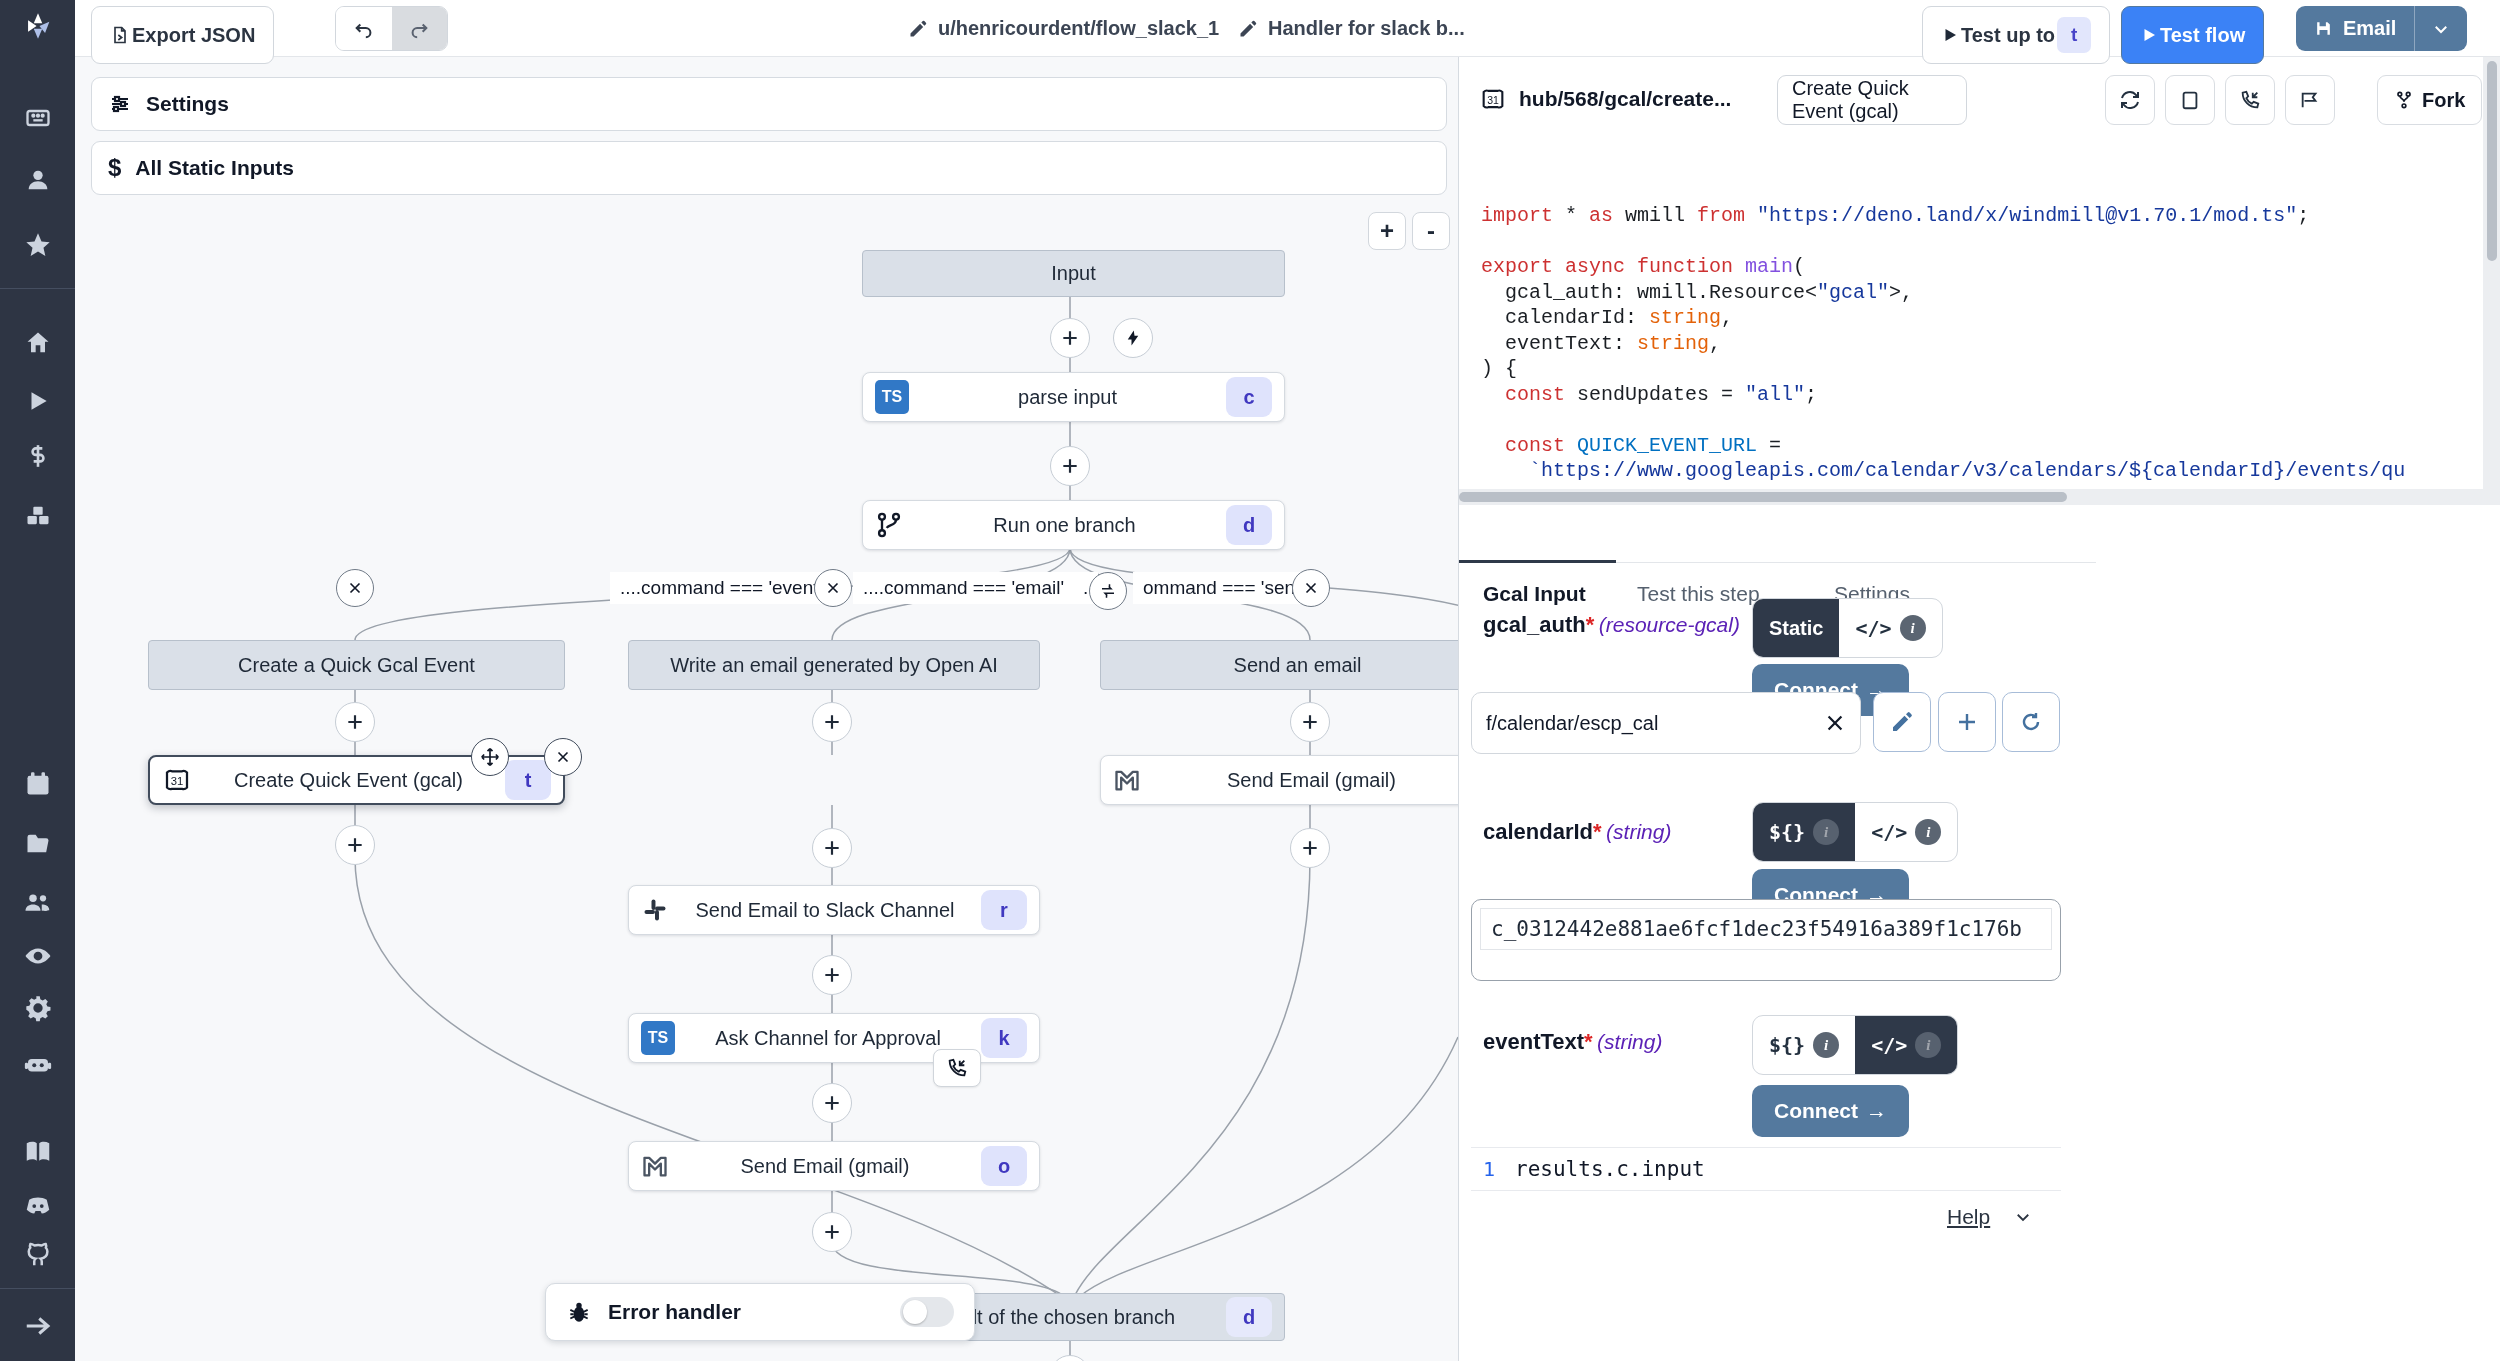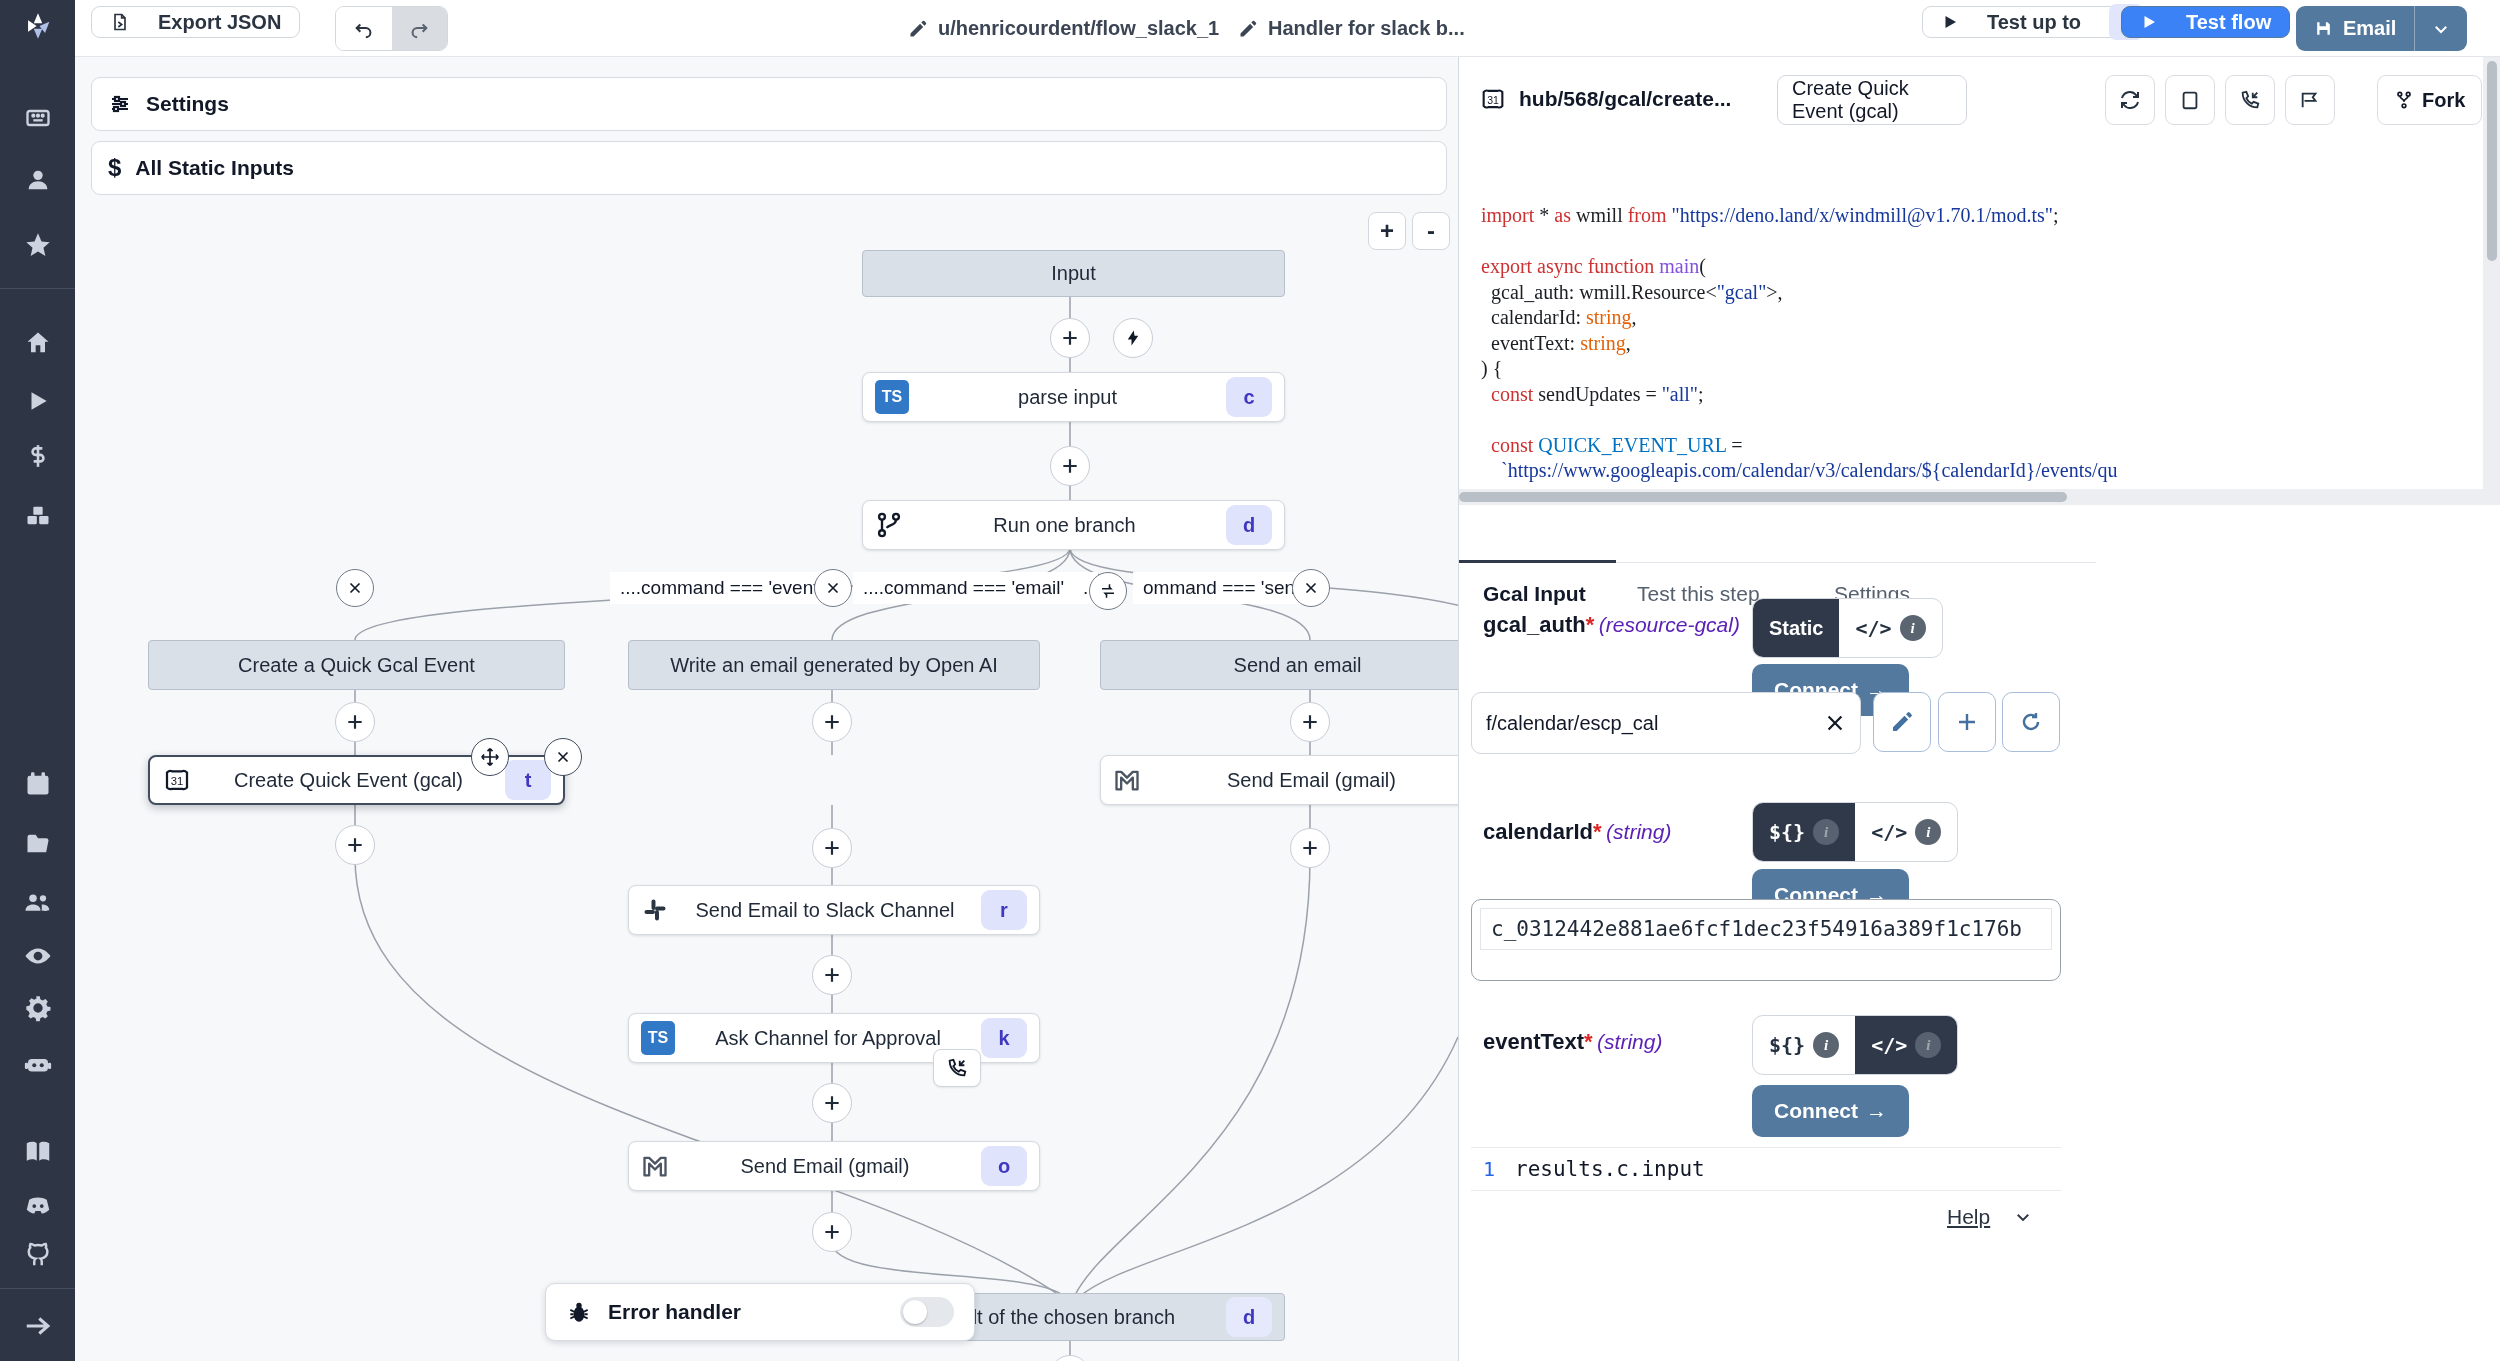--- a/index.html
+++ b/index.html
@@ -6,21 +6,21 @@
   html,body{width:2500px;height:1361px;background:#fff;font-family:"Liberation Sans",sans-serif;color:#1f2937}
   .page{position:relative;width:2500px;height:1361px;overflow:hidden}
   .abs{position:absolute}
   svg{display:block}
   
   .sidebar{left:0;top:0;width:75px;height:1361px;background:#2e3544;z-index:30}
   .sb-ic{position:absolute;left:0;width:75px;height:40px;display:flex;align-items:center;justify-content:center;color:#ccd3de;cursor:pointer}
   .sb-div{position:absolute;left:0;width:75px;height:1px;background:#454e60}
   
   .topbar{left:75px;top:0;width:2425px;height:57px;background:#fff;border-bottom:1px solid #e3e6ea;z-index:25}
-  .tb-btn{position:absolute;top:6px;height:32px;display:flex;align-items:center;gap:28px;border:1px solid #d2d7dd;border-radius:9px;background:#fff;padding:0 18px;font-size:20px;font-weight:bold;color:#2b3441;cursor:pointer}
+  .tb-btn{position:absolute;top:6px;height:58px;display:flex;align-items:center;gap:2px;border:1px solid #d2d7dd;border-radius:9px;background:#fff;padding:0 18px;font-size:20px;font-weight:bold;color:#2b3441;cursor:pointer}
   .tb-blue{background:#3b82f6;border-color:#54799e;color:#fff}
   .crumb{position:absolute;top:0;height:57px;display:flex;align-items:center;gap:10px;font-size:20px;font-weight:bold;color:#3c4554;cursor:pointer}
   .kbd{display:inline-flex;align-items:center;justify-content:center;min-width:34px;height:36px;border-radius:7px;background:#e2e6fc;color:#4743c8;font-size:19px;font-weight:bold}
   
   .canvas{left:75px;top:57px;width:1383px;height:1304px;background:#f7f8fa;overflow:hidden;z-index:1}
   .bar{position:absolute;left:16px;width:1356px;height:54px;background:#fff;border:1px solid #d6dbe1;border-radius:9px;display:flex;align-items:center;gap:14px;padding:0 16px;font-size:21px;font-weight:bold;color:#111827;cursor:pointer}
   .zoombtn{position:absolute;width:38px;height:38px;background:#fff;border:1px solid #d2d7dd;border-radius:8px;font-size:24px;font-weight:bold;display:flex;align-items:center;justify-content:center;cursor:pointer}
   .node{position:absolute;height:50px;background:#fff;border:1px solid #d5dae0;border-radius:8px;box-shadow:0 1px 3px rgba(16,24,40,.12);display:flex;align-items:center;padding:0 12px;cursor:pointer}
   .node .lbl{flex:1;text-align:center;font-size:20px;color:#1f2937}
   .hdr{position:absolute;height:50px;background:#dae0e8;border:1px solid #b7c0cb;border-radius:4px;display:flex;align-items:center;justify-content:center;font-size:20px;color:#1f2937;cursor:pointer}
@@ -32,21 +32,21 @@
   .selnode{border:2px solid #414c5c;box-shadow:0 3px 8px rgba(16,24,40,.25)}
   .chip{position:absolute;background:#fff;border:1px solid #d0d5db;border-radius:8px;display:flex;align-items:center;justify-content:center;box-shadow:0 1px 2px rgba(0,0,0,.08);z-index:7}
   .errcard{position:absolute;background:#fff;border:1px solid #d6dbe1;border-radius:10px;box-shadow:0 2px 6px rgba(16,24,40,.15);display:flex;align-items:center;gap:16px;padding:0 20px;z-index:8}
   .toggle-off{width:54px;height:30px;border-radius:15px;background:#e4e7eb;position:relative;cursor:pointer}
   .toggle-off::after{content:"";position:absolute;left:3px;top:3px;width:24px;height:24px;border-radius:50%;background:#fff;box-shadow:0 1px 2px rgba(0,0,0,.25)}
   
   .rpanel{left:1458px;top:57px;width:1042px;height:1304px;background:#fff;border-left:1px solid #d6dbe1;z-index:10}
   .codehead-txt{font-size:21px;color:#111827;font-weight:bold}
   .inbox{border:1px solid #d2d7dd;border-radius:9px;background:#fff;display:flex;align-items:center;padding:0 14px;font-size:20px;color:#111827}
   .icbtn{position:absolute;width:50px;height:50px;border:1px solid #d9dde2;border-radius:9px;background:#fff;display:flex;align-items:center;justify-content:center;color:#23303f;cursor:pointer}
-  .code{position:absolute;font-family:Liberation Serif, serif;font-size:20px;line-height:25.5px;white-space:pre;cursor:text}
+  .code{position:absolute;font-family:Liberation Mono, monospace;font-size:20px;line-height:25.5px;white-space:pre;cursor:text}
   .tok-k{color:#cd3131}.tok-f{color:#8250df}.tok-t{color:#e36209}.tok-s{color:#16389c}.tok-c{color:#0070c1}.tok-p{color:#1b1f24}
   .tab{position:absolute;top:512px;height:50px;display:flex;align-items:center;font-size:21px;cursor:pointer;color:#55606e}
   .tab.active{color:#111827;font-weight:bold}
   .fieldname{font-size:22px;font-weight:bold;color:#111827}
   .req{color:#dc2626}
   .ftype{font-size:21px;font-style:italic;color:#5b21b6}
   .toggle{position:absolute;height:60px;border:1px solid #d2d7dd;border-radius:11px;background:#fff;display:flex;overflow:hidden}
   .seg{display:flex;align-items:center;justify-content:center;gap:8px;padding:0 16px;font-size:20px;font-weight:bold;cursor:pointer;color:#23303f}
   .seg.dark{background:#2f3949;color:#fff}
   .infodot{width:26px;height:26px;border-radius:50%;background:#5b6572;color:#fff;font-size:15px;font-weight:bold;font-style:italic;display:flex;align-items:center;justify-content:center;font-family:"Liberation Serif",serif}

